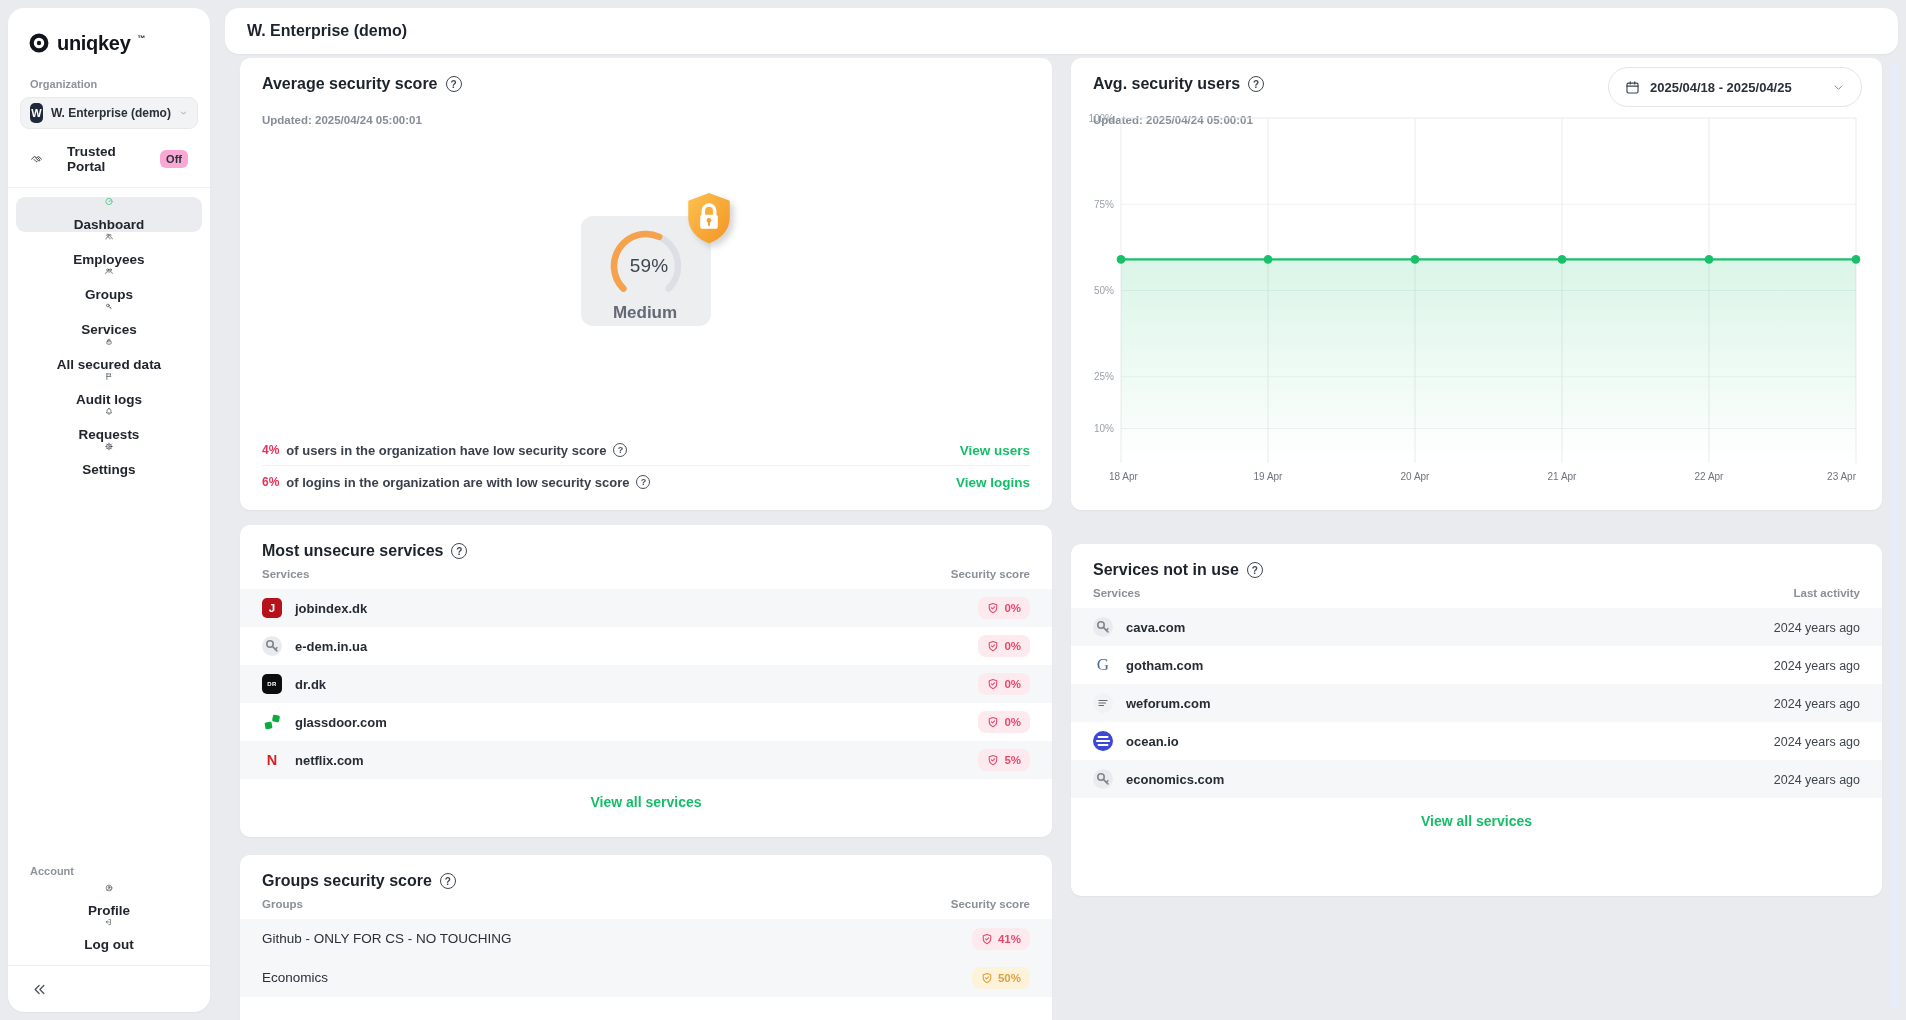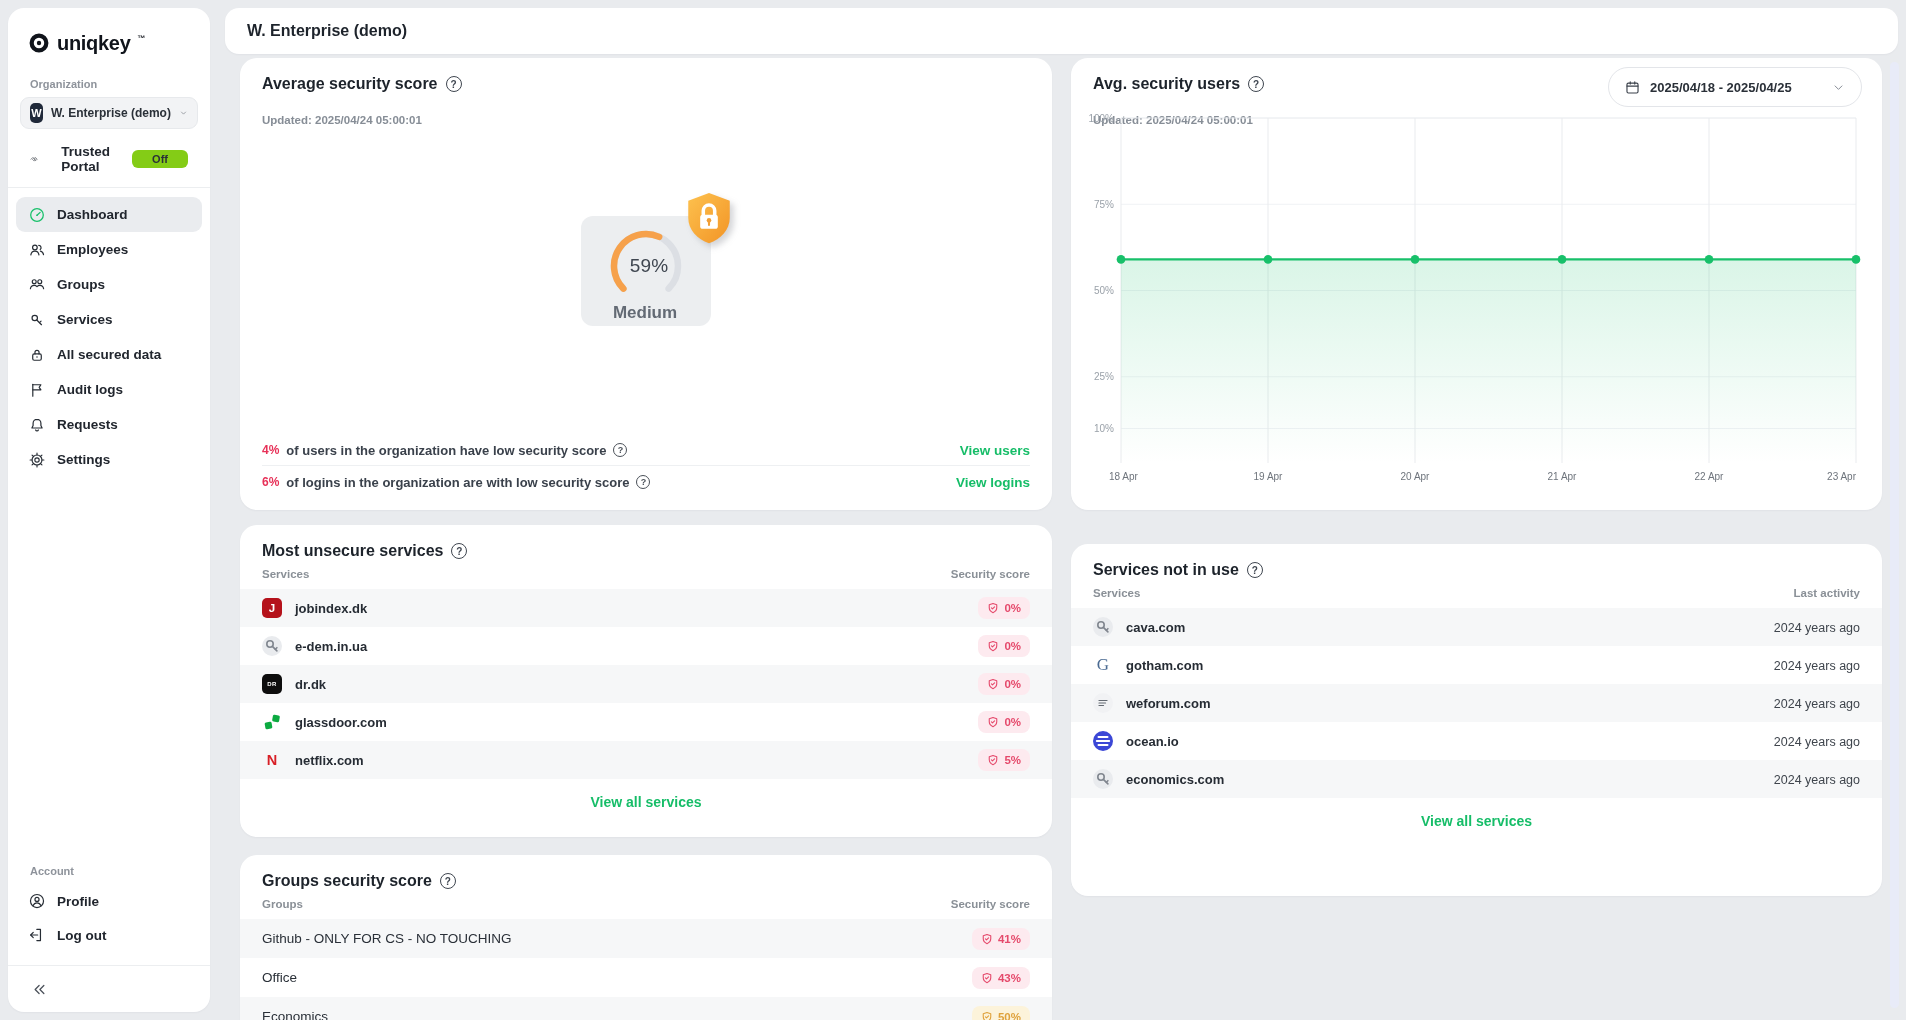--- a/index.html
+++ b/index.html
@@ -27,43 +27,43 @@
     margin:0 12px; height:32px; background:#f2f3f5; border:1px solid #e7e9ec;
     border-radius:9px; display:flex; align-items:center; gap:8px; padding:0 9px; cursor:pointer;
   }
   .org-avatar {
     width:20px; height:20px; border-radius:5px; background:#20293a; color:#fff;
     font-size:11px; font-weight:700; display:flex; align-items:center; justify-content:center;
   }
   .org-name { font-size:12px; font-weight:600; color:#2a3038; flex:1; white-space:nowrap; }
   .trusted { display:flex; align-items:center; gap:22px; margin:15px 12px 0 12px; padding:0 10px; height:30px; cursor:pointer; }
   .trusted-label { font-size:13.5px; font-weight:700; color:#21262e; }
-  .off-badge { background:#84cc16; border-radius:6px; padding:3px 20px; font-size:11px; font-weight:700; color:#2a3038; }
+  .off-badge { background:#f9a8d4; border-radius:6px; padding:3px 6px; font-size:11px; font-weight:700; color:#2a3038; }
   .divider { border-top:1px solid #eceef0; margin-top:13px; }
   nav { margin-top:9px; }
   .nav-item {
     display:flex; align-items:center; gap:11px; height:35px; margin:0 8px; padding:0 12px;
-    border-radius:9px; font-size:13.5px; font-weight:700; color:#21262e; cursor:pointer;
+    border-radius:9px; font-size:13.5px; font-weight:700; color:#21262e; cursor:pointer;flex-direction:column;
   }
   .nav-item.active { background:#eaecef; }
   .flex-spacer { flex:1; }
   .bottom-block .nav-item { height:34px; }
   .collapse-row { height:46px; display:flex; align-items:center; padding-left:22px; }
   .collapse-btn { background:none; border:none; cursor:pointer; padding:0; }
 
   
   .header-bar {
     position:absolute; left:225px; top:8px; width:1673px; height:46px;
     background:#fff; border-radius:14px; display:flex; align-items:center; padding-left:22px;
     box-shadow:0 1px 2px rgba(16,24,40,.04);
   }
   .page-title { font-size:16px; font-weight:700; color:#1d232b; }
 
   
-  .card { position:absolute; background:#fff; border-radius:17px; padding-top:16px; box-shadow:0 1px 2px rgba(16,24,40,.04); }
+  .card { position:absolute; background:#fff; border-radius:10px; padding-top:16px; box-shadow:0 1px 2px rgba(16,24,40,.04); }
   #card-avg      { left:240px;  top:58px;  width:812px; height:452px; }
   #card-chart    { left:1071px; top:58px;  width:811px; height:452px; }
   #card-unsecure { left:240px;  top:525px; width:812px; height:312px; }
   #card-notinuse { left:1071px; top:544px; width:811px; height:352px; }
   #card-groups   { left:240px;  top:855px; width:812px; height:312px; }
   .card-head { display:flex; align-items:center; gap:8px; padding:0 22px; height:20px; }
   .card-title { font-size:16px; font-weight:700; color:#1d232b; }
   .updated { padding:0 22px; margin-top:20px; font-size:11.5px; font-weight:600; color:#868d96; }
   .help {
     width:16px; height:16px; border:1.5px solid #3f4650; border-radius:50%;
@@ -533,30 +533,20 @@
       <div class="trow alt">
         <span class="grp-name">Github - ONLY FOR CS - NO TOUCHING</span>
         <span class="cell-right"><span class="badge red">
             <svg width="12" height="12" viewBox="0 0 24 24" fill="none" stroke="currentColor" stroke-width="2.2" stroke-linecap="round" stroke-linejoin="round">
               <path d="M12 3l7.5 2.7v6c0 4.6-3.1 7.8-7.5 9.6-4.4-1.8-7.5-5-7.5-9.6v-6L12 3z"></path>
               <path d="M8.8 11.7l2.2 2.2 4.2-4.2"></path>
             </svg>
             <span>41%</span>
           </span></span>
       </div>
-      <div class="trow">
-        <span class="grp-name">Office</span>
-        <span class="cell-right"><span class="badge red">
-            <svg width="12" height="12" viewBox="0 0 24 24" fill="none" stroke="currentColor" stroke-width="2.2" stroke-linecap="round" stroke-linejoin="round">
-              <path d="M12 3l7.5 2.7v6c0 4.6-3.1 7.8-7.5 9.6-4.4-1.8-7.5-5-7.5-9.6v-6L12 3z"></path>
-              <path d="M8.8 11.7l2.2 2.2 4.2-4.2"></path>
-            </svg>
-            <span>43%</span>
-          </span></span>
-      </div>
       <div class="trow alt">
         <span class="grp-name">Economics</span>
         <span class="cell-right"><span class="badge yellow">
             <svg width="12" height="12" viewBox="0 0 24 24" fill="none" stroke="currentColor" stroke-width="2.2" stroke-linecap="round" stroke-linejoin="round">
               <path d="M12 3l7.5 2.7v6c0 4.6-3.1 7.8-7.5 9.6-4.4-1.8-7.5-5-7.5-9.6v-6L12 3z"></path>
               <path d="M8.8 11.7l2.2 2.2 4.2-4.2"></path>
             </svg>
             <span>50%</span>
           </span></span>
       </div>

